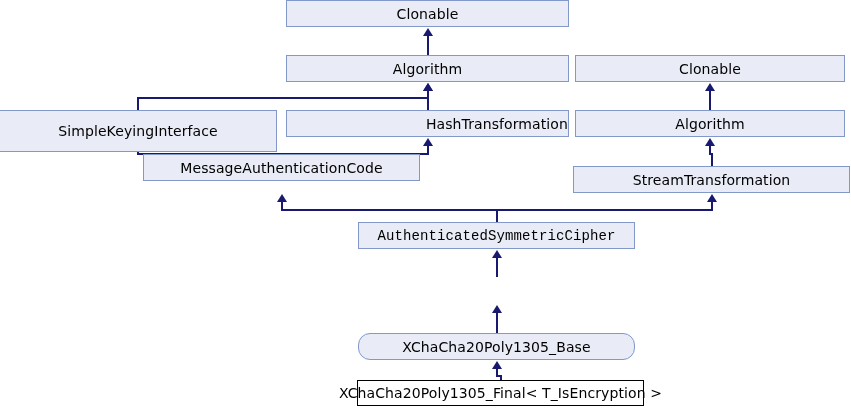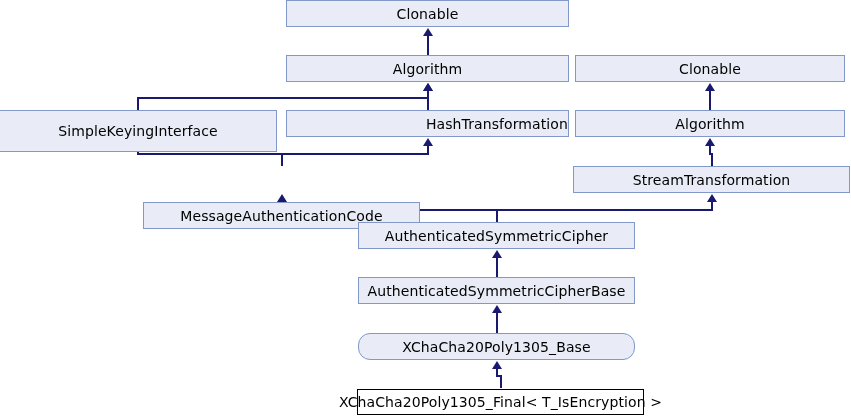--- a/index.html
+++ b/index.html
@@ -127,31 +127,28 @@
     </div>
     <div class="node" style="left: -1px; top: 110px; width: 278px; height: 42px;">
       <span class="node-label">SimpleKeyingInterface</span>
     </div>
     <div class="node" style="left: 286px; top: 110px; width: 283px; height: 27px; justify-content: flex-end;">
       <span class="node-label">HashTransformation</span>
     </div>
     <div class="node" style="left: 575px; top: 110px; width: 270px; height: 27px;">
       <span class="node-label">Algorithm</span>
     </div>
-    <div class="node" style="left: 143px; top: 154px; width: 277px; height: 27px; margin-top: 48px;">
+    <div class="node" style="left: 143px; top: 154px; width: 277px; height: 27px;">
       <span class="node-label">MessageAuthenticationCode</span>
     </div>
     <div class="node" style="left: 573px; top: 166px; width: 277px; height: 27px;">
       <span class="node-label">StreamTransformation</span>
     </div>
-    <div class="node" style="left: 358px; top: 222px; width: 277px; height: 27px;">
+    <div class="node" style="left: 358px; top: 222px; width: 277px; height: 27px; font-family: Liberation Mono, monospace;">
       <span class="node-label">AuthenticatedSymmetricCipher</span>
-    </div>
-    <div class="node" style="left: 358px; top: 277px; width: 277px; height: 27px;">
-      <span class="node-label">AuthenticatedSymmetricCipherBase</span>
     </div>
     <div class="node" style="left: 358px; top: 333px; width: 277px; height: 27px; border-radius: 12px;">
       <span class="node-label">XChaCha20Poly1305_Base</span>
     </div>
-    <div class="node leaf" style="left: 357px; top: 389px; width: 287px; height: 26px;">
+    <div class="node leaf" style="left: 357px; top: 380px; width: 287px; height: 26px;">
       <span class="node-label">XChaCha20Poly1305_Final&lt; T_IsEncryption &gt;</span>
     </div>
   </div>
 
 </body></html>

